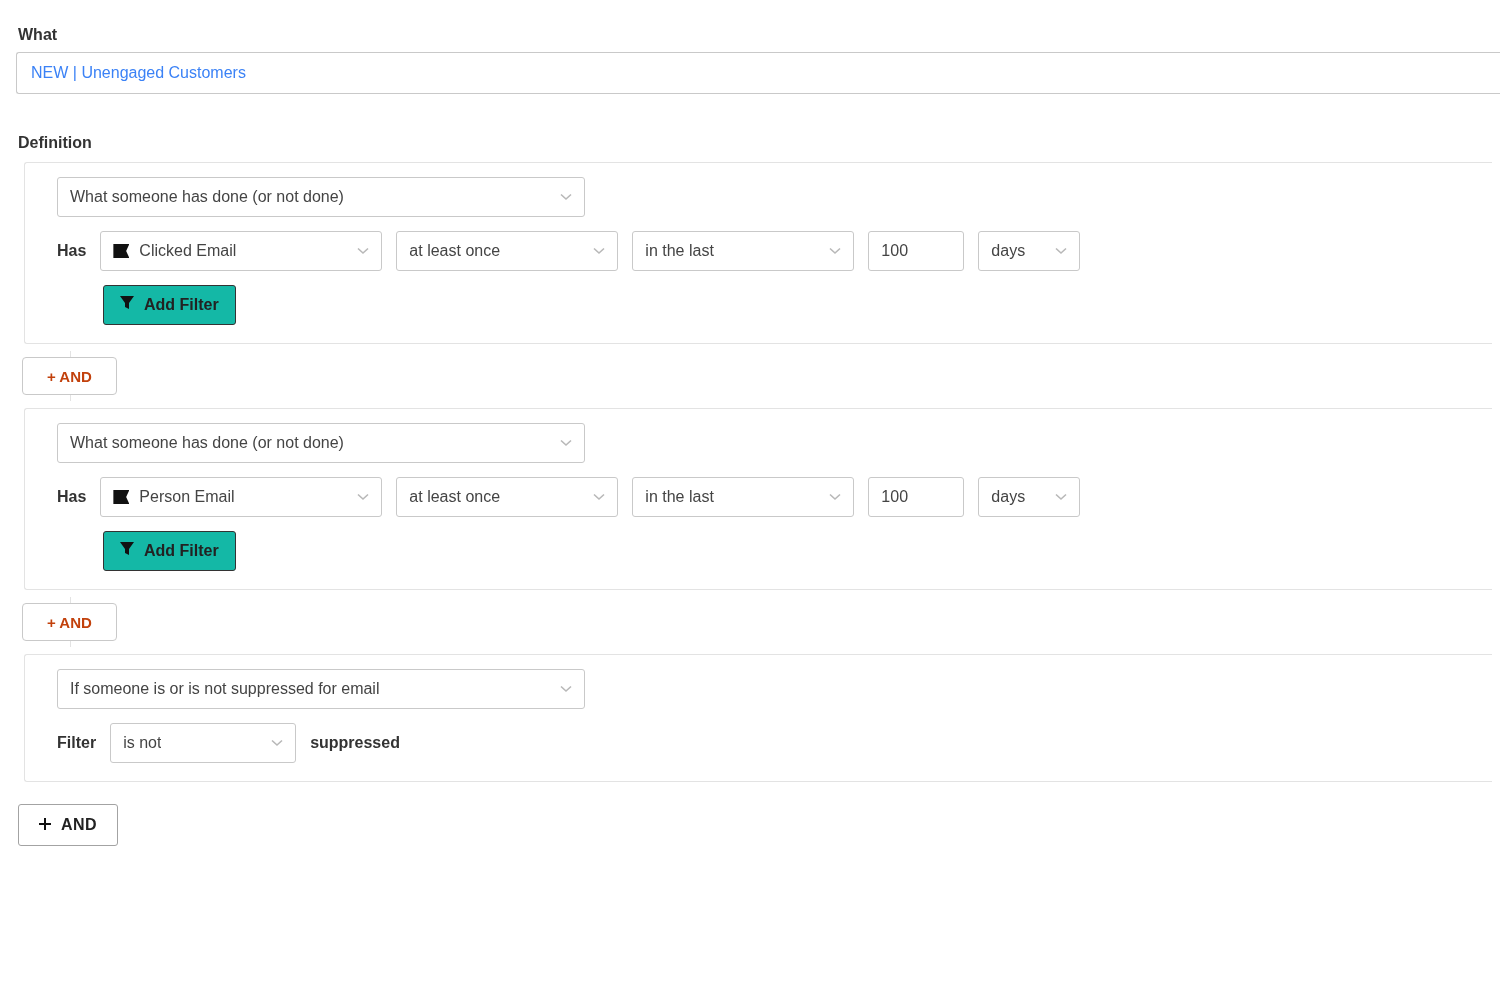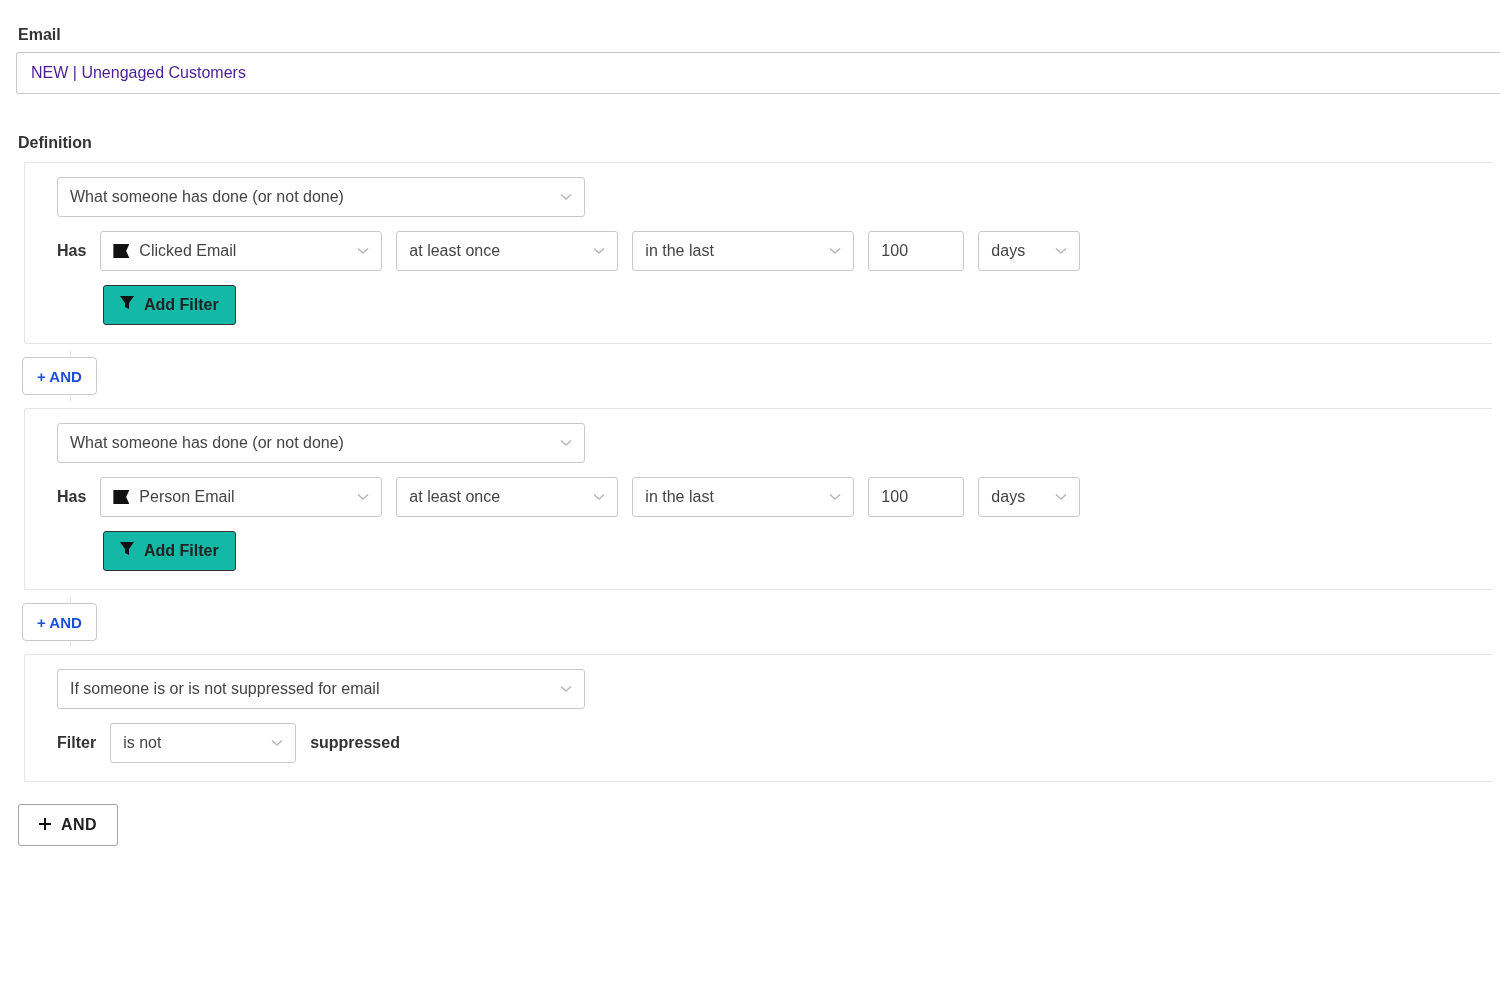--- a/index.html
+++ b/index.html
@@ -22,21 +22,21 @@
     margin: 6px 0 8px 2px;
   }
   .name-input {
     width: 100%;
     height: 42px;
     border: 1px solid #c9c9c9;
     border-right: none;
     border-radius: 3px 0 0 3px;
     padding: 0 14px;
     font-size: 16px;
-    color: #4c1d95;
+    color: #3b82f6;
     outline: none;
   }
   .section-label {
     font-weight: 700;
     font-size: 16px;
     color: #333;
     margin: 40px 0 10px 2px;
   }
 
   .rule-card {
@@ -140,24 +140,24 @@
   }
   .and-pill {
     position: relative;
     z-index: 1;
     margin-left: 6px;
     display: inline-flex;
     align-items: center;
     height: 38px;
     border: 1px solid #c9c9c9;
     border-radius: 4px;
-    padding: 0 14px;
+    padding: 0 24px;
     font-size: 15px;
     font-weight: 700;
-    color: #1d4ed8;
+    color: #c2410c;
     background: #fff;
     cursor: pointer;
   }
 
   .final-and {
     margin-top: 22px;
     margin-left: 2px;
   }
   .final-and-btn {
     display: inline-flex;
@@ -190,21 +190,21 @@
   .w-range     { width: 222px; }
   .w-unit      { width: 102px; }
   .w-isnot     { width: 186px; }
 </style>
 </head>
 <body>
 
 <div class="page">
 
   
-  <div class="field-label">Email</div>
+  <div class="field-label">What</div>
   <input class="name-input" type="text" value="NEW | Unengaged Customers" style="">
 
   
   <div class="section-label">Definition</div>
 
   
   <div class="rule-card">
     <div class="row row-first">
       <div class="select w-condition">
         <span class="label">What someone has done (or not done)</span>

